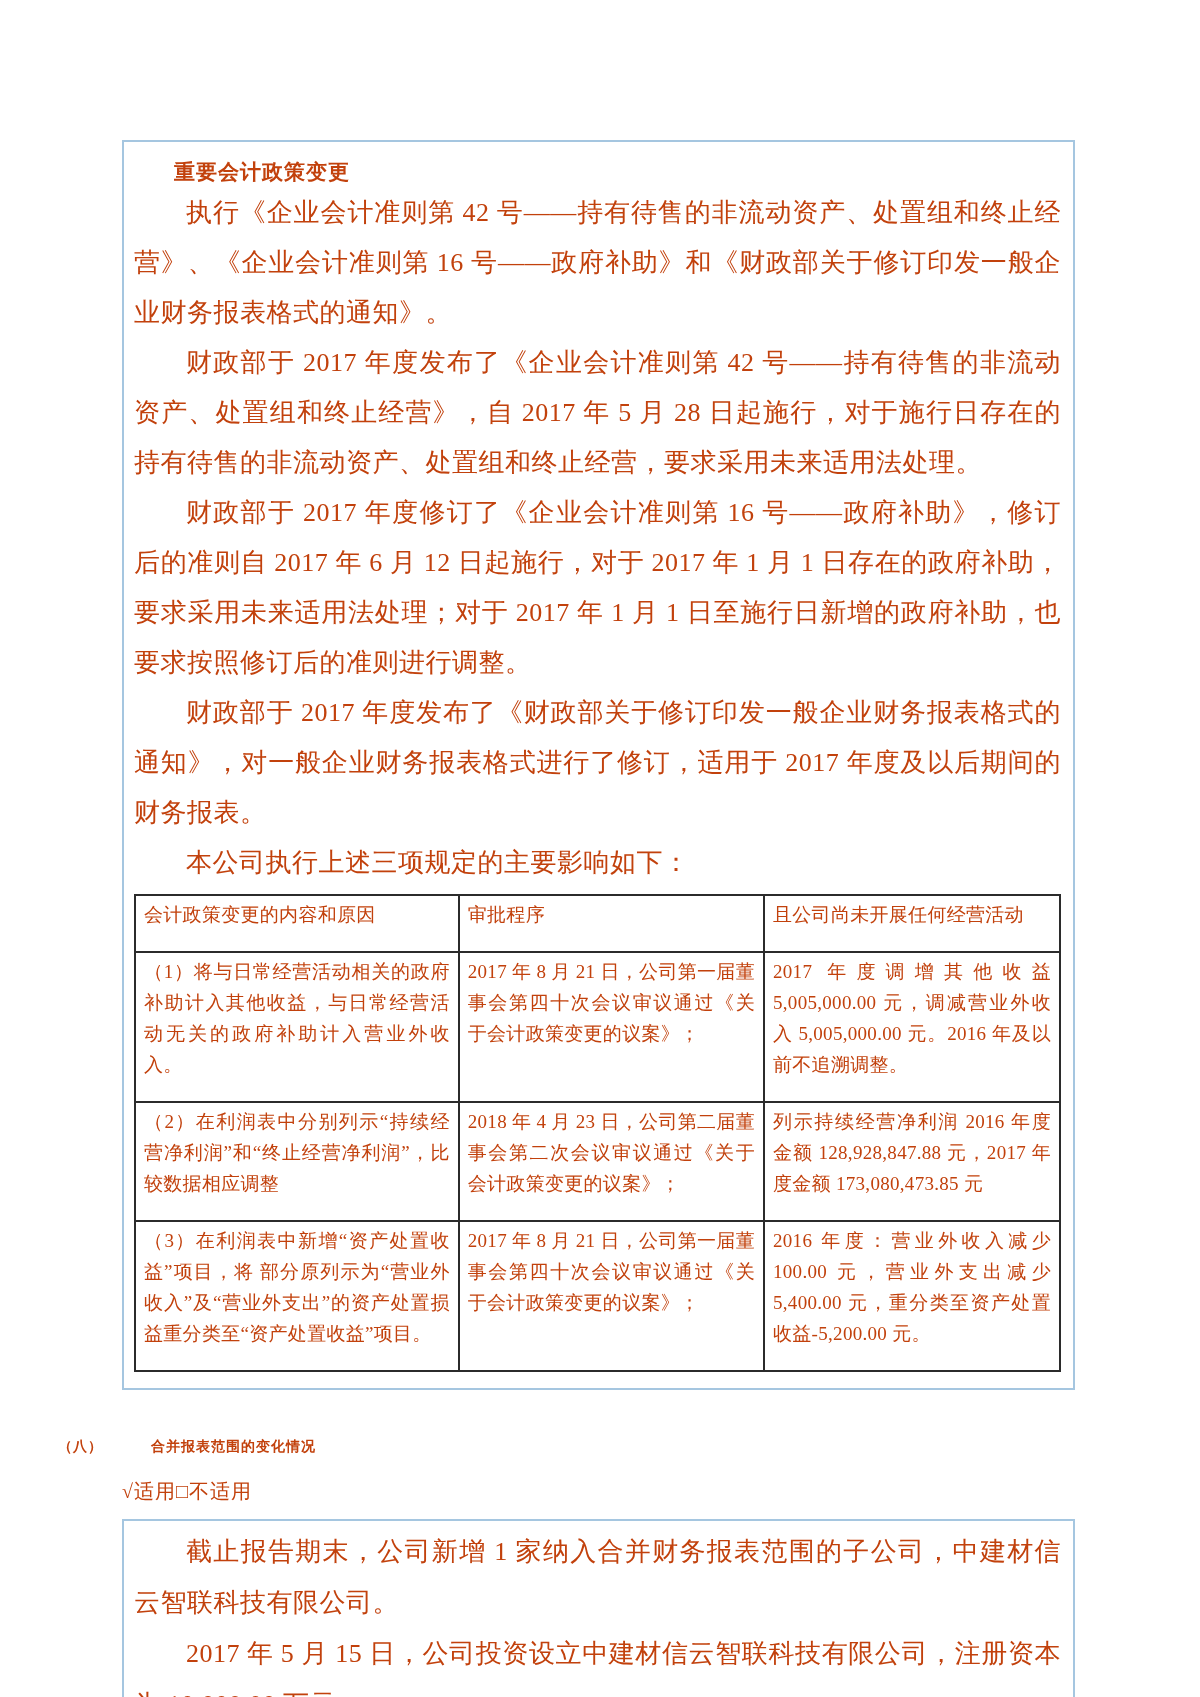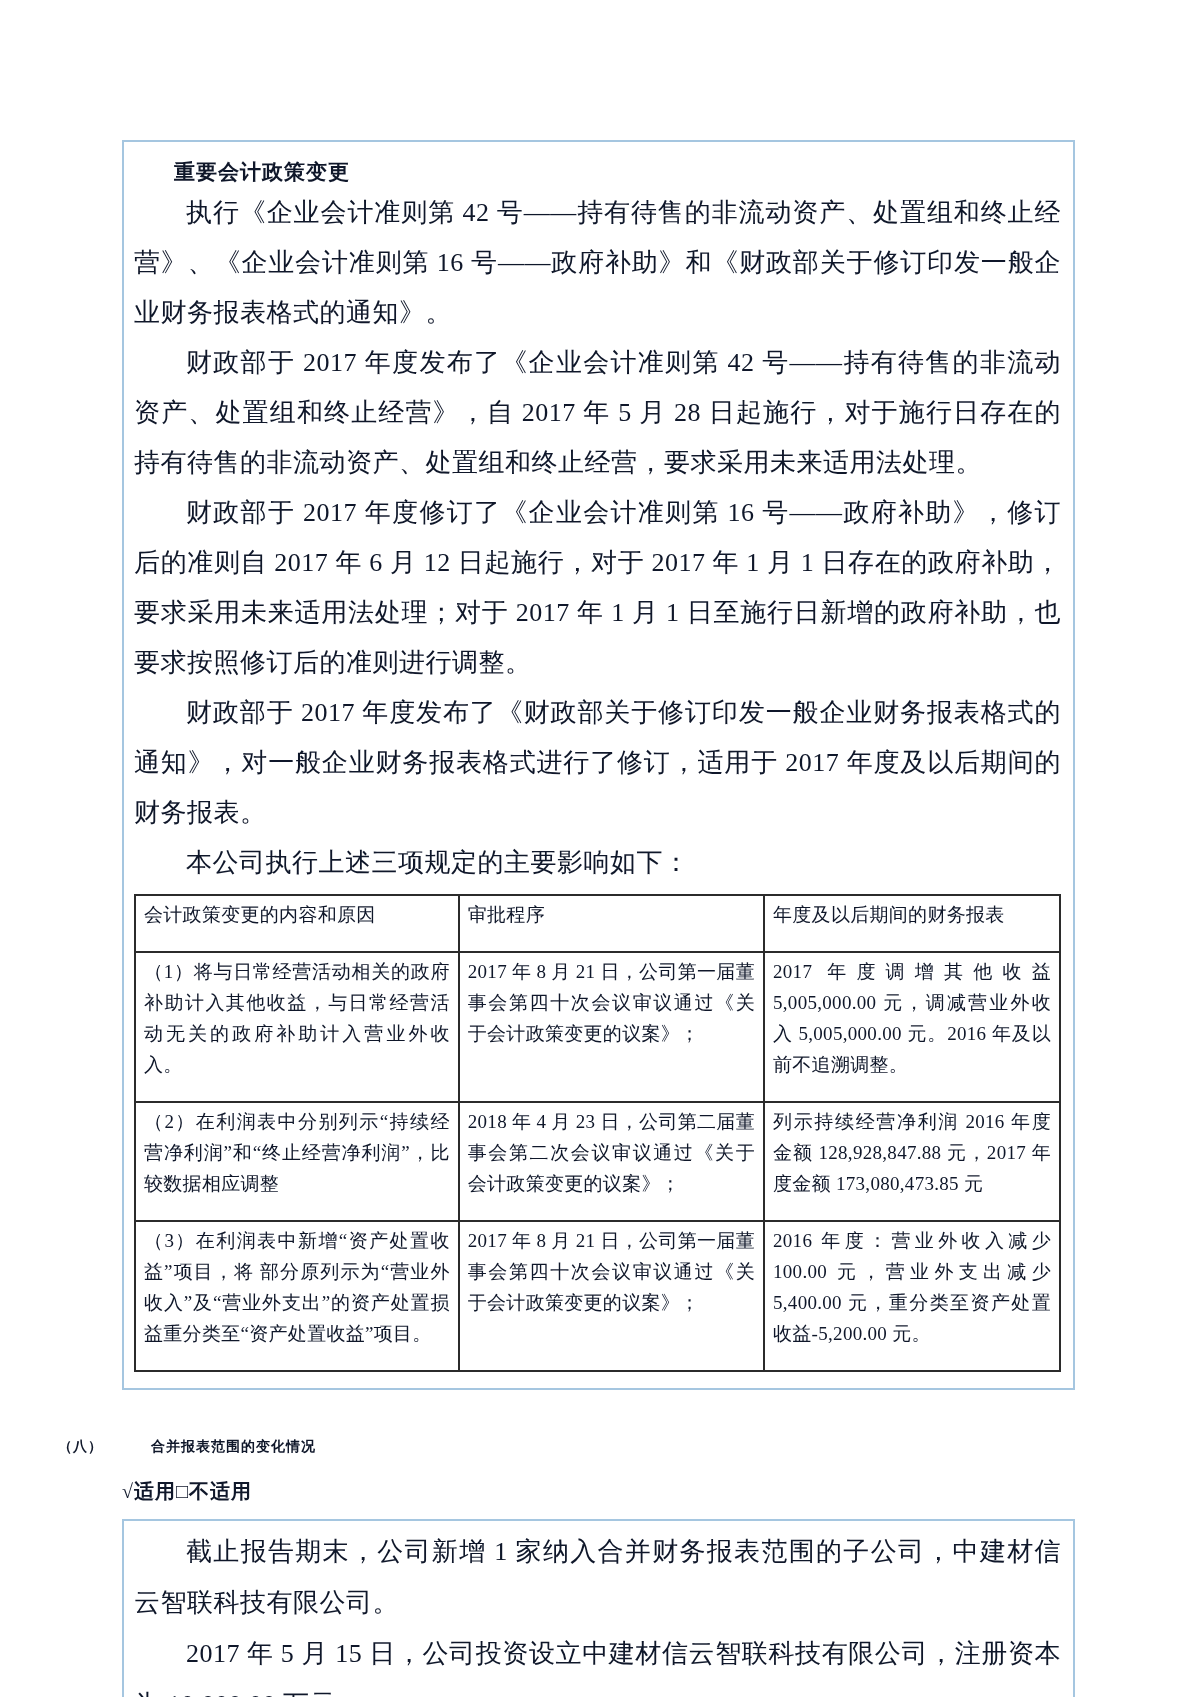--- a/index.html
+++ b/index.html
@@ -2,21 +2,21 @@
 <html><head>
 <meta charset="utf-8">
 <style>
   html,body { margin:0; padding:0; }
   .page {
     position: relative;
     width: 1200px;
     height: 1697px;
     background: #ffffff;
     font-family: "Liberation Serif", "DejaVu Serif", serif;
-    color: #0f172a;
+    color: #c2410c;
     overflow: hidden;
   }
   .box {
     box-sizing: border-box;
     margin-left: 122px;
     width: 953px;
     border: 2px solid #a5c6e0;
     background: #ffffff;
   }
   .policy-box {
@@ -63,21 +63,20 @@
     font-family: "Liberation Sans", "DejaVu Sans", sans-serif;
     font-weight: bold;
     font-size: 14px;
     letter-spacing: 1px;
   }
   .section-heading .sec-num { margin-right: 48px; }
   .applicability {
     margin: 22px 0 0 122px;
     font-size: 20px;
     letter-spacing: 1px;
-    font-weight: bold;
   }
   .scope-box {
     margin-top: 14px;
     padding: 5px 12px 14px 10px;
   }
   .scope-box .para { line-height: 51px; }
 </style>
 </head>
 <body>
 
@@ -94,21 +93,21 @@
     <table class="impact-table">
       <colgroup>
           <col class="c1">
           <col class="c2">
           <col class="c3">
         </colgroup>
       <thead>
         <tr>
           <th>会计政策变更的内容和原因</th>
           <th>审批程序</th>
-          <th>年度及以后期间的财务报表</th>
+          <th>且公司尚未开展任何经营活动</th>
         </tr>
       </thead>
       <tbody>
         <tr>
           <td>（1）将与日常经营活动相关的政府补助计入其他收益，与日常经营活动无关的政府补助计入营业外收入。</td>
           <td>2017 年 8 月 21 日，公司第一届董事会第四十次会议审议通过《关于会计政策变更的议案》；</td>
           <td>2017 年度调增其他收益 5,005,000.00 元，调减营业外收入 5,005,000.00 元。2016 年及以前不追溯调整。</td>
         </tr>
         <tr>
           <td>（2）在利润表中分别列示“持续经营净利润”和“终止经营净利润”，比较数据相应调整</td>

